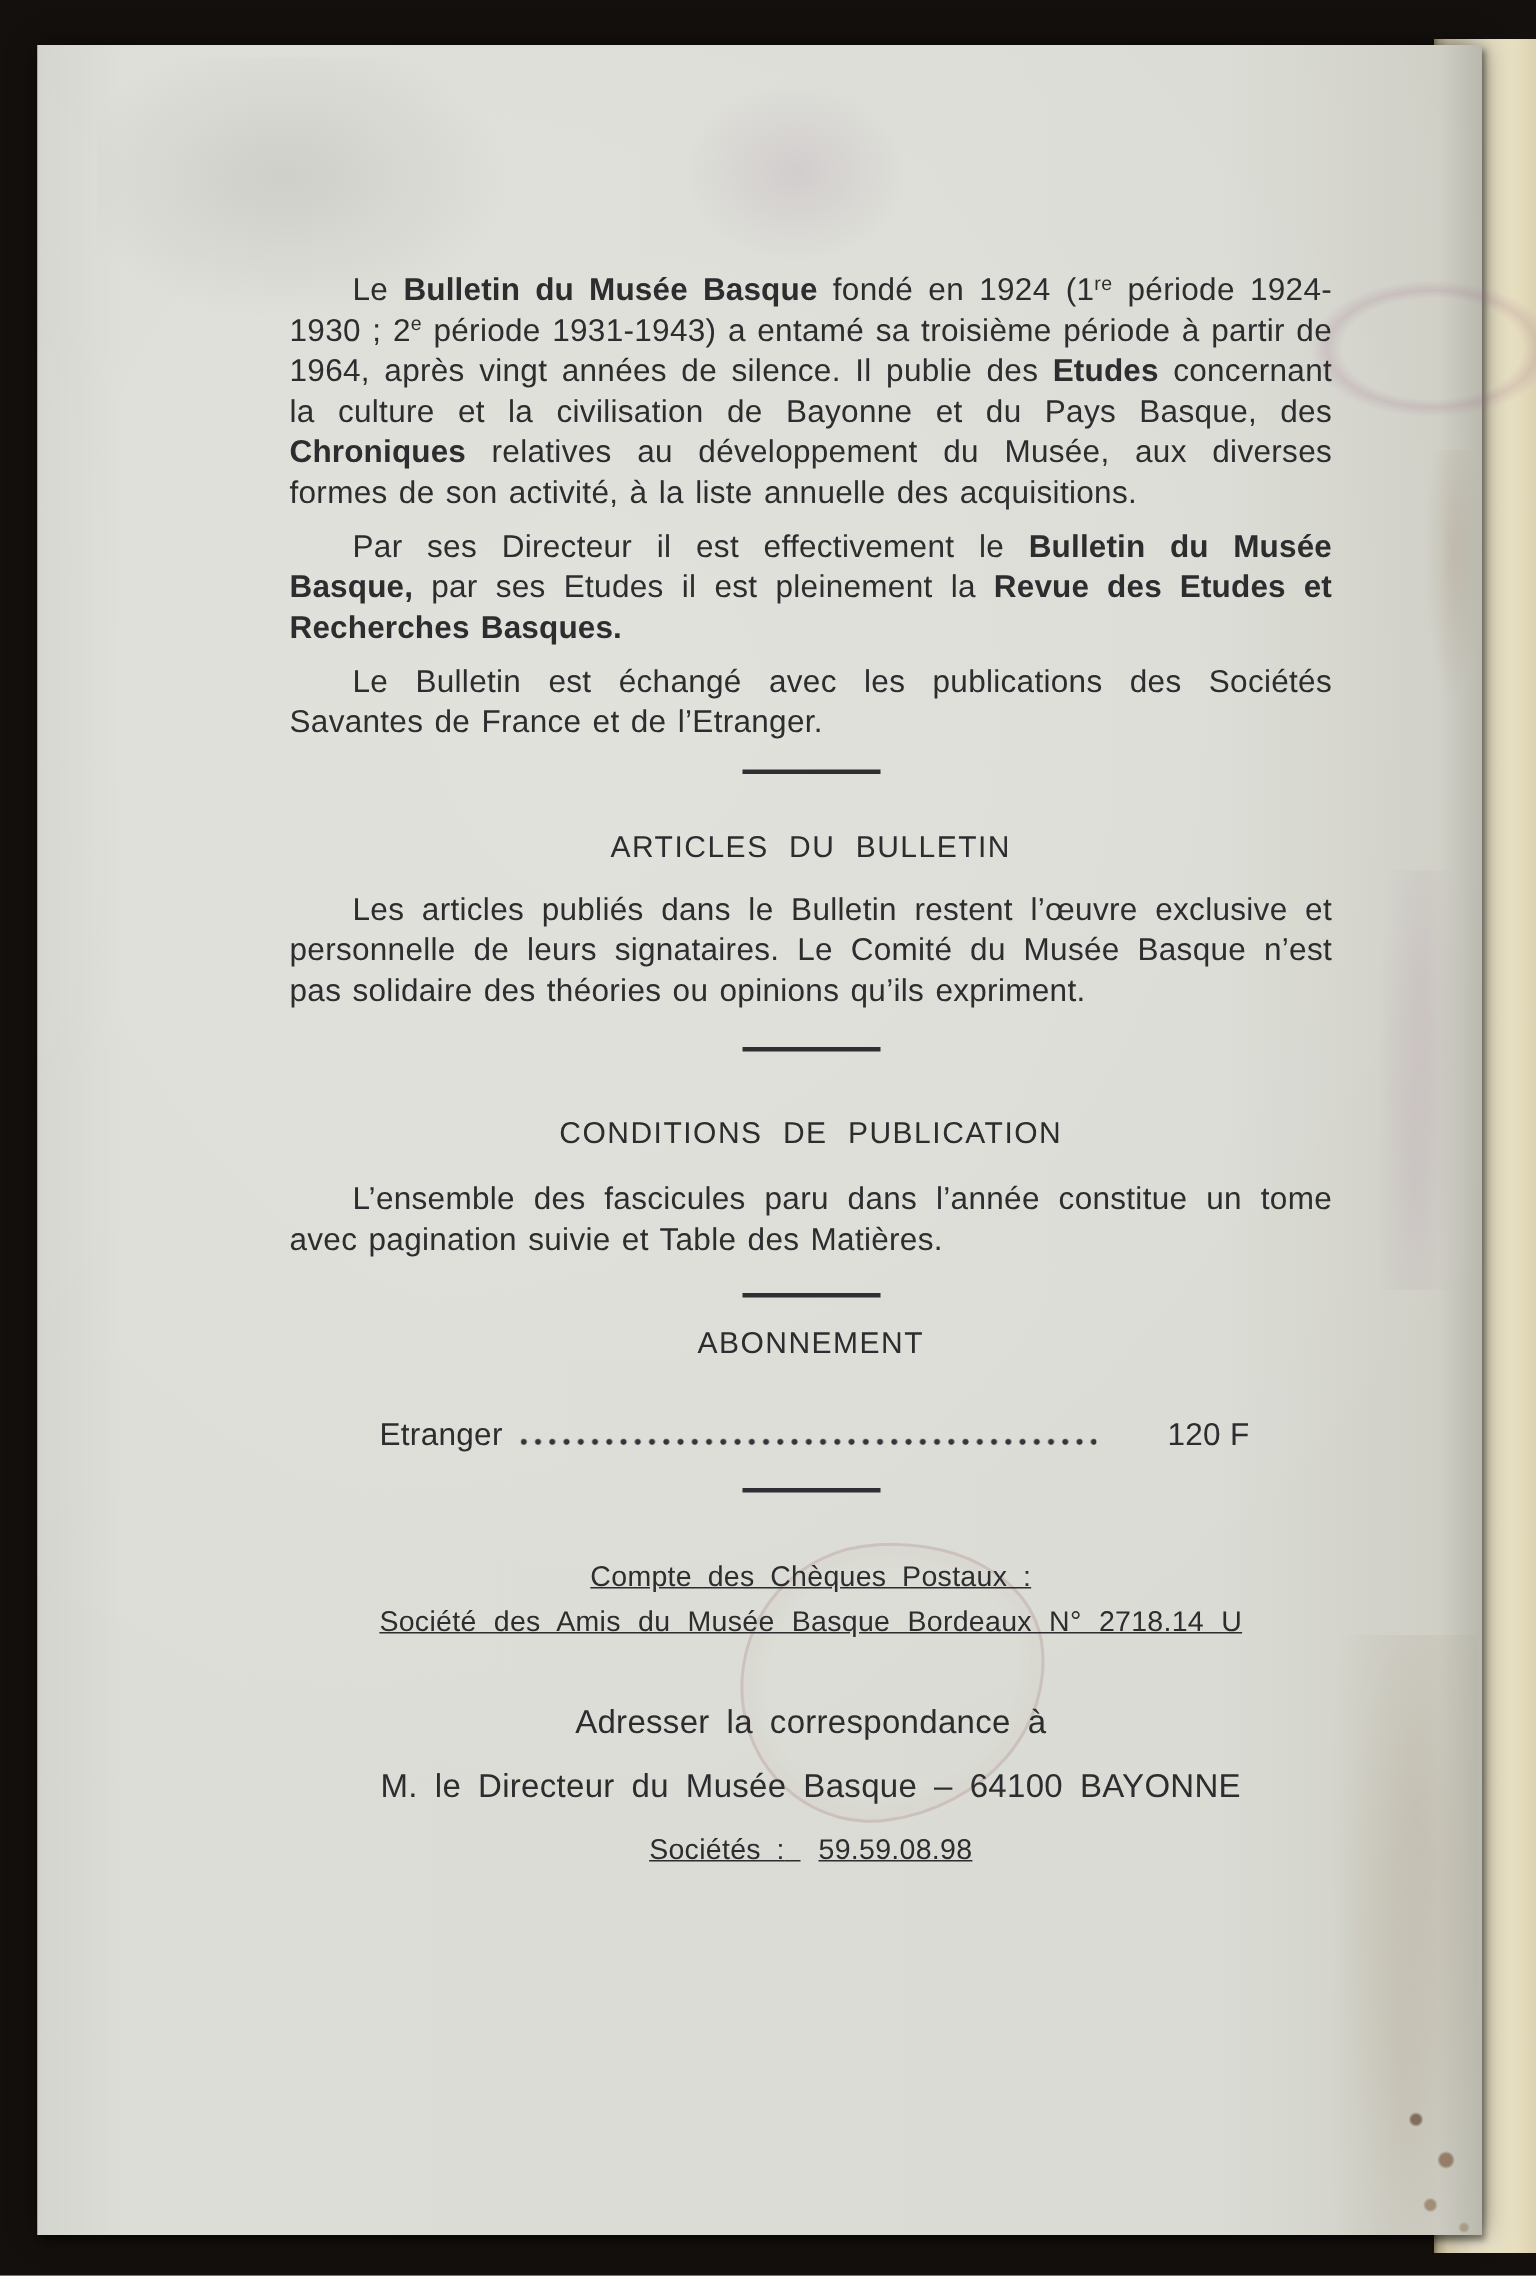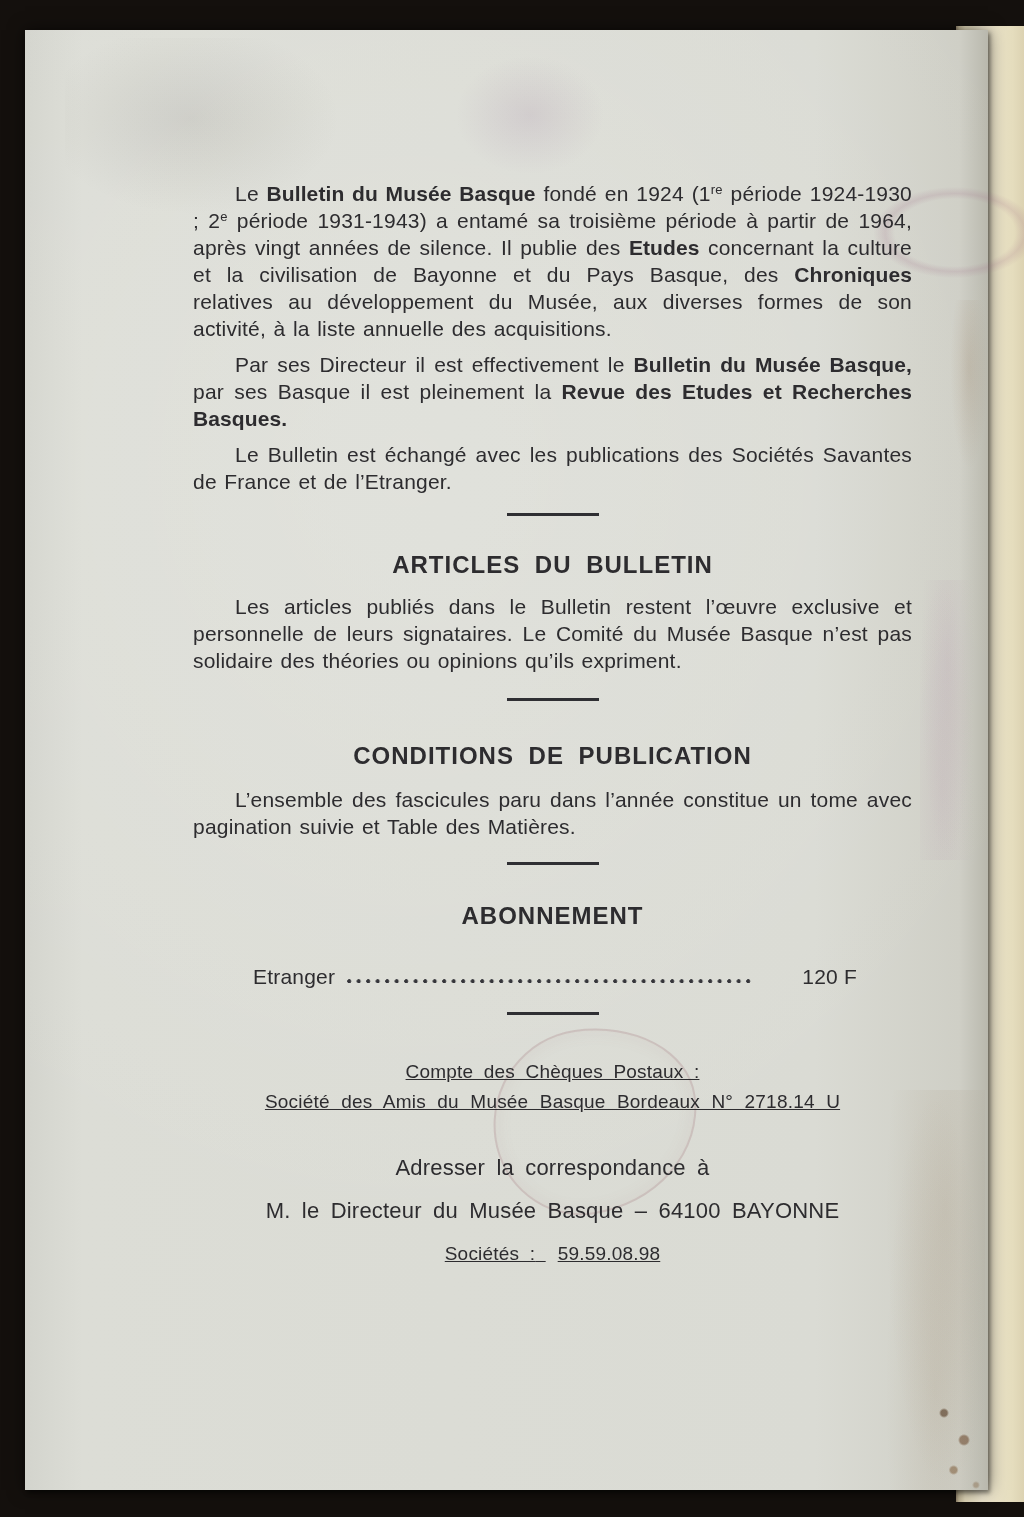--- a/index.html
+++ b/index.html
@@ -55,21 +55,21 @@
                radial-gradient(ellipse at 50% 75%, rgba(120,85,45,0.09), rgba(120,85,45,0) 70%);}
   .stain-spots-br{left:895px;top:1365px;width:80px;height:100px;
     background:
       radial-gradient(circle at 30% 18%, rgba(70,40,15,0.55) 3px, rgba(70,40,15,0) 5px),
       radial-gradient(circle at 55% 45%, rgba(95,55,25,0.5) 4px, rgba(95,55,25,0) 6px),
       radial-gradient(circle at 42% 75%, rgba(110,70,30,0.45) 3px, rgba(110,70,30,0) 5px),
       radial-gradient(circle at 70% 90%, rgba(110,70,30,0.3) 2px, rgba(110,70,30,0) 4px);}
   
   .content{
     position:relative;
-    padding:150px 76px 0 168px;
+    padding:150px 100px 0 168px;
     font-size:21px;
     line-height:27px;
     letter-spacing:0.2px;
   }
   p{margin:0;}
   .body-p{
     text-align:justify;
     text-indent:42px;
     word-spacing:1.5px;
   }
@@ -80,28 +80,28 @@
     width:92px;height:0;
     border-top:3px solid #2f2f33;
     margin:18px auto 0 auto;
   }
   .divider.d2{margin-top:24px;}
   .divider.d3{margin-top:22px;}
   .divider.d4{margin-top:21px;}
   .heading{
     margin:36px 0 0 0;
     text-align:center;
-    font-size:24px;
-    font-weight:bold;
+    font-size:20px;
+    font-weight:normal;
     line-height:26px;
     letter-spacing:1px;
     word-spacing:7px;
   }
   .heading.h2{margin-top:42px;}
-  .heading.h3{margin-top:38px;text-align:center;}
+  .heading.h3{margin-top:18px;text-align:center;}
   .p-articles{margin-top:15px;}
   .p-conditions{margin-top:17px;}
   .rates{margin:34px 55px 0 60px;}
   .rate-row{
     display:flex;
     align-items:flex-end;
     line-height:28px;
     margin-top:3px;
   }
   .rate-label{white-space:nowrap;}
@@ -148,21 +148,21 @@
   <div class="stain stain-squiggle-right"></div>
   <div class="stain stain-ring-center"></div>
   <div class="stain stain-foxing-mid"></div>
   <div class="stain stain-foxing-br"></div>
   <div class="stain stain-spots-br"></div>
 
   <div class="content">
 
     <p class="body-p"><span>Le </span><span class="b">Bulletin du Musée Basque</span><span> fondé en 1924 (1</span><sup>re</sup><span> période 1924-1930 ; 2</span><sup>e</sup><span> période 1931-1943) a entamé sa troisième période à partir de 1964, après vingt années de silence. Il publie des </span><span class="b">Etudes</span><span> concernant la culture et la civilisation de Bayonne et du Pays Basque, des </span><span class="b">Chroniques</span><span> relatives au développement du Musée, aux diverses formes de son activité, à la liste annuelle des acquisitions.</span></p>
 
-    <p class="body-p"><span>Par ses Directeur il est effectivement le </span><span class="b">Bulletin du Musée Basque,</span><span> par ses Basque il est pleinement la </span><span class="b">Revue des Etudes et Recherches Basques.</span></p>
+    <p class="body-p"><span>Par ses Directeur il est effectivement le </span><span class="b">Bulletin du Musée Basque,</span><span> par ses Etudes il est pleinement la </span><span class="b">Revue des Etudes et Recherches Basques.</span></p>
 
     <p class="body-p">Le Bulletin est échangé avec les publications des Sociétés Savantes de France et de l’Etranger.</p>
 
     <div class="divider d1"></div>
 
     <h2 class="heading h1">ARTICLES DU BULLETIN</h2>
 
     <p class="body-p p-articles">Les articles publiés dans le Bulletin restent l’œuvre exclusive et personnelle de leurs signataires. Le Comité du Musée Basque n’est pas solidaire des théories ou opinions qu’ils expriment.</p>
 
     <div class="divider d2"></div>

